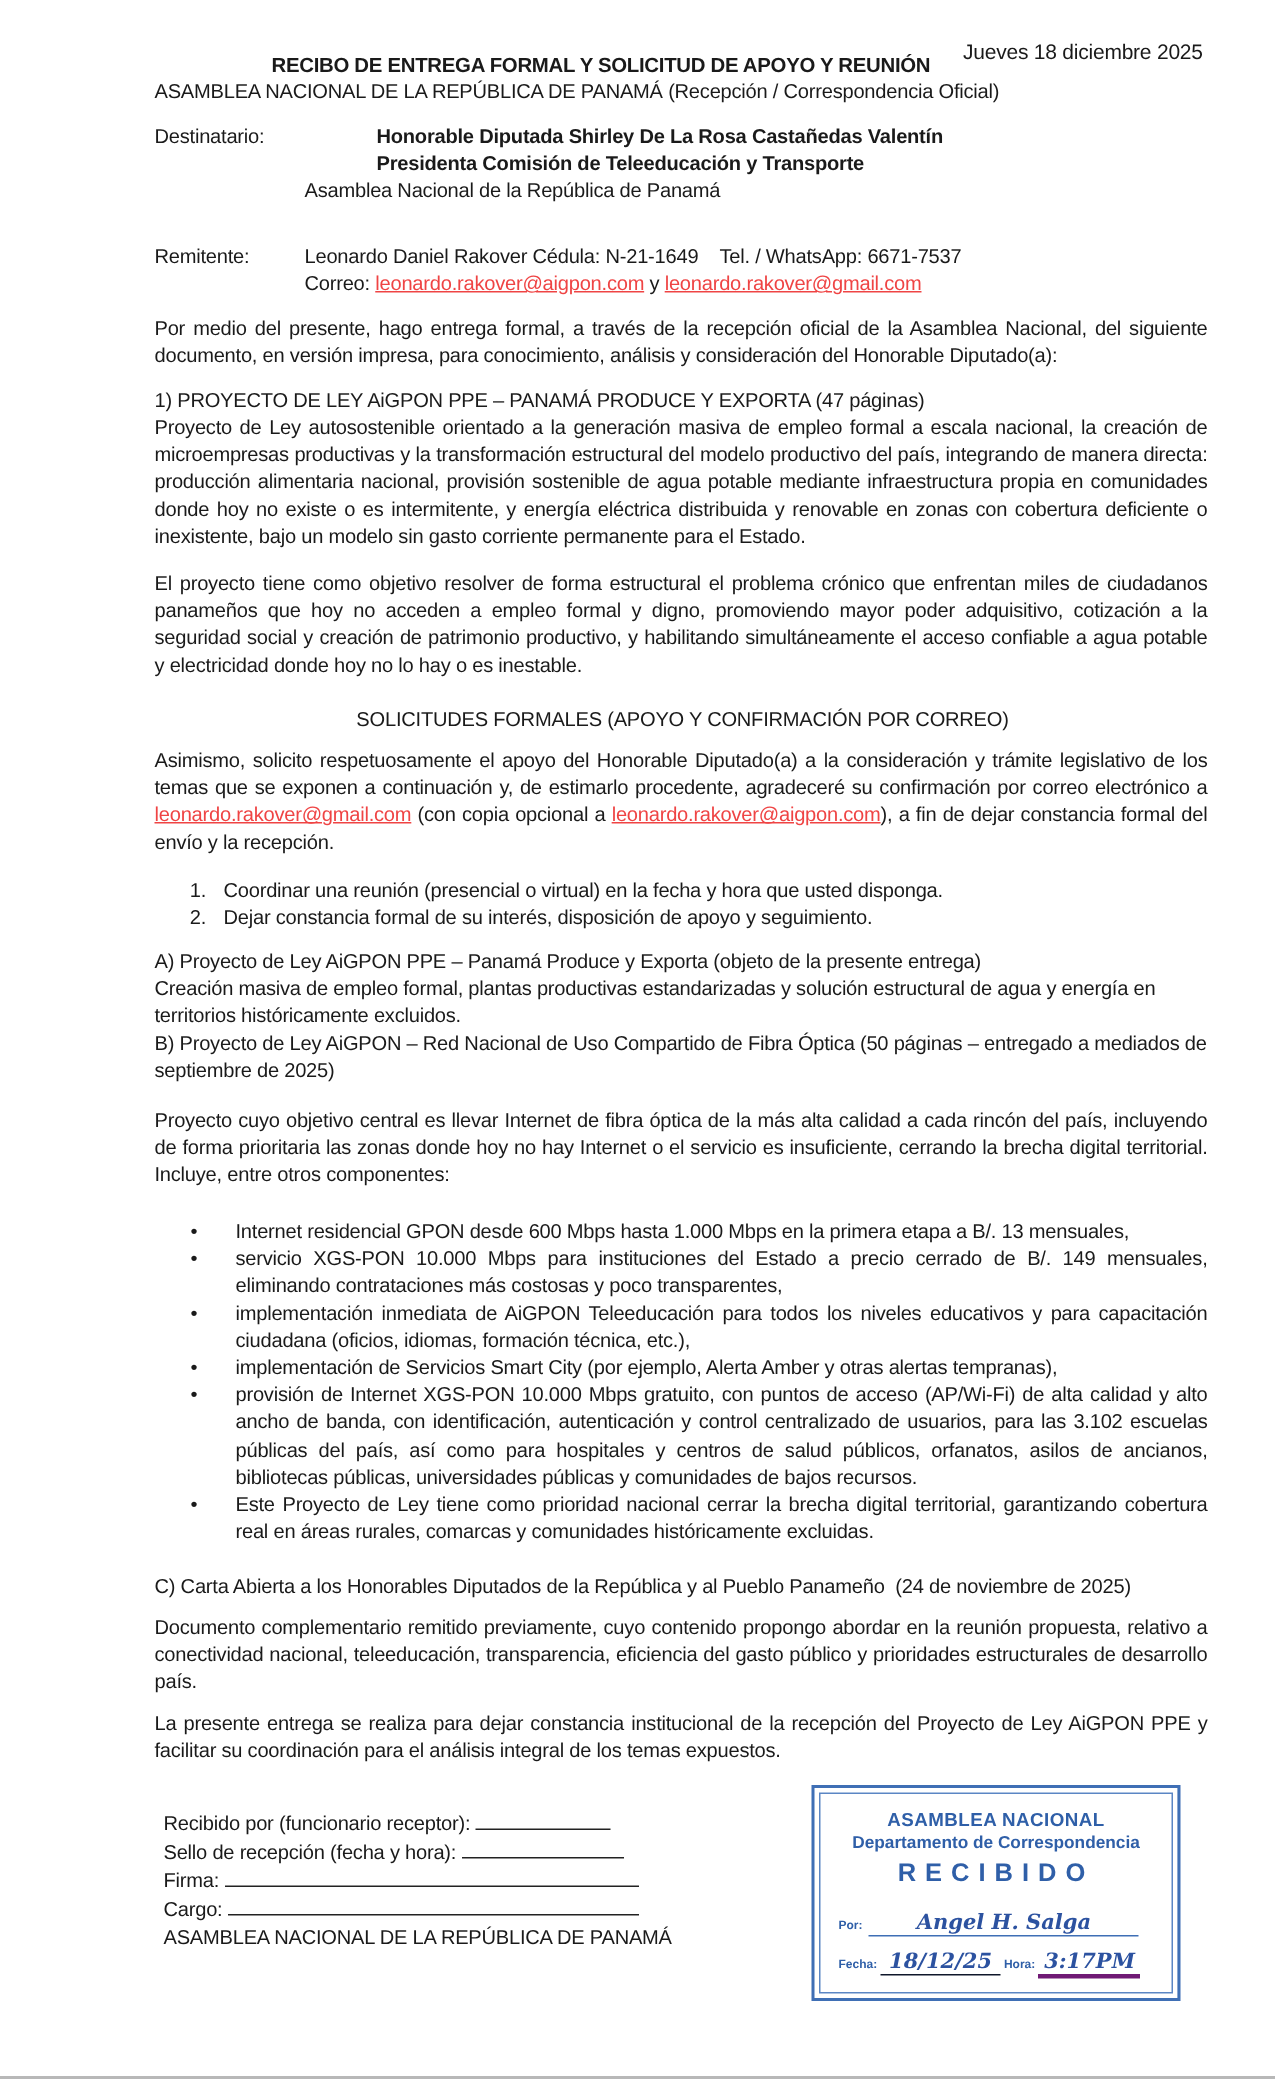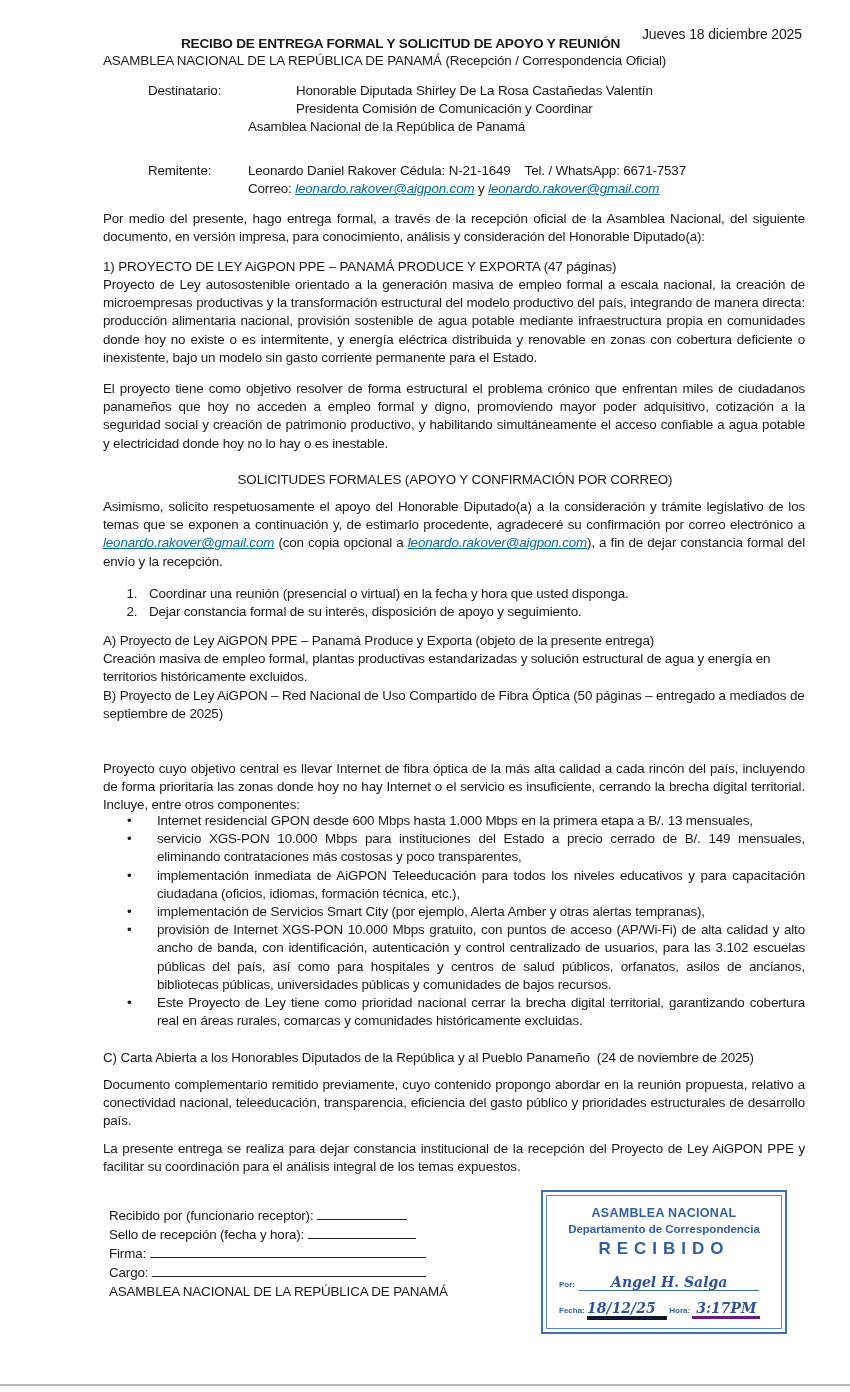--- a/index.html
+++ b/index.html
@@ -2,25 +2,25 @@
 <html><head>
 <meta charset="utf-8">
 <style>
   html, body { margin: 0; padding: 0; background: #ffffff; }
   body { width: 850px; height: 1392px; position: relative; overflow: hidden;
          font-family: "Liberation Sans", sans-serif; color: #1a1a1a; }
   .page { position: absolute; left: 0; top: 0; width: 850px; height: 1392px; }
   .abs { position: absolute; }
   .t { font-size: 13.4px; line-height: 18.2px; letter-spacing: -0.15px; }
   .just { text-align: justify; }
-  .bold { font-weight: normal; padding-left: 48px; }
-  a.link { color: #0369a1; text-decoration: underline; font-style: italic; }
+  .bold { font-weight: bold; padding-left: 48px; }
+  a.link { color: #ef4444; text-decoration: underline; }
   .title { font-size: 13.6px; font-weight: bold; letter-spacing: -0.2px; }
   .row { display: flex; }
-  .lbl { width: 100px; flex: none; margin-left: 45px; }
+  .lbl { width: 100px; flex: none; }
   ol.reqs { margin: 0; padding-left: 38px; }
   ol.reqs li { padding-left: 8px; }
   ul.comps { margin: 0; padding-left: 40px; list-style: none; }
   ul.comps li { position: relative; padding-left: 14px; text-align: justify; }
   ul.comps li .bullet { position: absolute; left: -16px; top: 0; }
   .sigline { display: inline-block; border-bottom: 1px solid #222; height: 13px; vertical-align: baseline; }
   .stamp { position: absolute; left: 541px; top: 1190px; width: 242px; height: 140px;
            border: 2px solid #3f6fb5; box-shadow: inset 0 0 0 3px #fff, inset 0 0 0 4px #5b86c4; color: #2f5fa8; }
   .stamp .st1 { text-align: center; font-weight: bold; font-size: 12.5px; margin-top: 14px; letter-spacing: 0.3px; }
   .stamp .st2 { text-align: center; font-weight: bold; font-size: 11.5px; margin-top: 3px; }
@@ -36,21 +36,21 @@
 
   <div class="abs title" style="left:181px; top:36px;">RECIBO DE ENTREGA FORMAL Y SOLICITUD DE APOYO Y REUNIÓN</div>
   <div class="abs t" style="left:642px; top:25px; font-size:14px;">Jueves 18 diciembre 2025</div>
   <div class="abs t" style="left:103px; top:52px;">ASAMBLEA NACIONAL DE LA REPÚBLICA DE PANAMÁ  (Recepción / Correspondencia Oficial)</div>
 
   <div class="abs t" style="left:103px; top:82px; width:700px;">
     <div class="row">
       <div class="lbl">Destinatario:</div>
       <div>
         <div class="bold">Honorable Diputada Shirley De La Rosa Castañedas Valentín</div>
-        <div class="bold">Presidenta Comisión de Comunicación y Coordinar</div>
+        <div class="bold">Presidenta Comisión de Teleeducación y Transporte</div>
         <div>Asamblea Nacional de la República de Panamá</div>
       </div>
     </div>
   </div>
 
   <div class="abs t" style="left:103px; top:162px; width:700px;">
     <div class="row">
       <div class="lbl">Remitente:</div>
       <div>
         <div style="white-space:pre;">Leonardo Daniel Rakover Cédula: N-21-1649    Tel. / WhatsApp: 6671-7537</div>
@@ -75,21 +75,21 @@
     <ol class="reqs">
       <li>Coordinar una reunión (presencial o virtual) en la fecha y hora que usted disponga.</li>
       <li>Dejar constancia formal de su interés, disposición de apoyo y seguimiento.</li>
     </ol>
   </div>
 
   <div class="abs t" style="left:103px; top:632px; width:710px;" style2="white-space:pre;">A) Proyecto de Ley AiGPON PPE – Panamá Produce y Exporta   (objeto de la presente entrega)</div>
   <div class="abs t" style="left:103px; top:650px; width:702px;">Creación masiva de empleo formal, plantas productivas estandarizadas y solución estructural de agua y energía en territorios históricamente excluidos.</div>
 
   <div class="abs t" style="left:103px; top:687px; width:702px;">B) Proyecto de Ley AiGPON – Red Nacional de Uso Compartido de Fibra Óptica (50 páginas – entregado a mediados de septiembre de 2025)</div>
-  <div class="abs t just" style="left:103px; top:760px; width:702px;">Proyecto cuyo objetivo central es llevar Internet de fibra óptica de la más alta calidad a cada rincón del país, incluyendo de forma prioritaria las zonas donde hoy no hay Internet o el servicio es insuficiente, cerrando la brecha digital territorial. Incluye, entre otros componentes:</div>
+  <div class="abs t just" style="left:103px; top:738px; width:702px;">Proyecto cuyo objetivo central es llevar Internet de fibra óptica de la más alta calidad a cada rincón del país, incluyendo de forma prioritaria las zonas donde hoy no hay Internet o el servicio es insuficiente, cerrando la brecha digital territorial. Incluye, entre otros componentes:</div>
   <div class="abs t" style="left:103px; top:812px; width:702px;">
     <ul class="comps">
       <li><span class="bullet">•</span><span>Internet residencial GPON desde 600 Mbps hasta 1.000 Mbps en la primera etapa a B/. 13 mensuales,</span></li>
       <li><span class="bullet">•</span><span>servicio XGS-PON 10.000 Mbps para instituciones del Estado a precio cerrado de B/. 149 mensuales, eliminando contrataciones más costosas y poco transparentes,</span></li>
       <li><span class="bullet">•</span><span>implementación inmediata de AiGPON Teleeducación para todos los niveles educativos y para capacitación ciudadana (oficios, idiomas, formación técnica, etc.),</span></li>
       <li><span class="bullet">•</span><span>implementación de Servicios Smart City (por ejemplo, Alerta Amber y otras alertas tempranas),</span></li>
       <li><span class="bullet">•</span><span>provisión de Internet XGS-PON 10.000 Mbps gratuito, con puntos de acceso (AP/Wi-Fi) de alta calidad y alto ancho de banda, con identificación, autenticación y control centralizado de usuarios, para las 3.102 escuelas públicas del país, así como para hospitales y centros de salud públicos, orfanatos, asilos de ancianos, bibliotecas públicas, universidades públicas y comunidades de bajos recursos.</span></li>
       <li><span class="bullet">•</span><span>Este Proyecto de Ley tiene como prioridad nacional cerrar la brecha digital territorial, garantizando cobertura real en áreas rurales, comarcas y comunidades históricamente excluidas.</span></li>
     </ul>
   </div>
@@ -112,21 +112,21 @@
     <div class="st2">Departamento de Correspondencia</div>
     <div class="st3">RECIBIDO</div>
     <div class="line" style="top:82px;">
       <span>Por:</span>
       <span style="display:inline-block; width:180px; border-bottom:1px solid #3f6fb5; margin-left:2px; text-align:center;">
         <span class="hand">Angel H. Salga</span>
       </span>
     </div>
     <div class="line" style="top:108px;">
       <span>Fecha:</span>
-      <span style="display:inline-block; width:80px; border-bottom:4px solid #0f172a; ">
+      <span style="display:inline-block; width:80px; border-bottom:1px solid #0f172a; text-align:center;">
         <span class="hand">18/12/25</span>
       </span>
       <span>Hora:</span>
       <span style="display:inline-block; width:68px; border-bottom:3px solid #701a75; text-align:center;">
         <span class="hand">3:17PM</span>
       </span>
     </div>
   </div>
 
   <div class="bottom-rule"></div>

